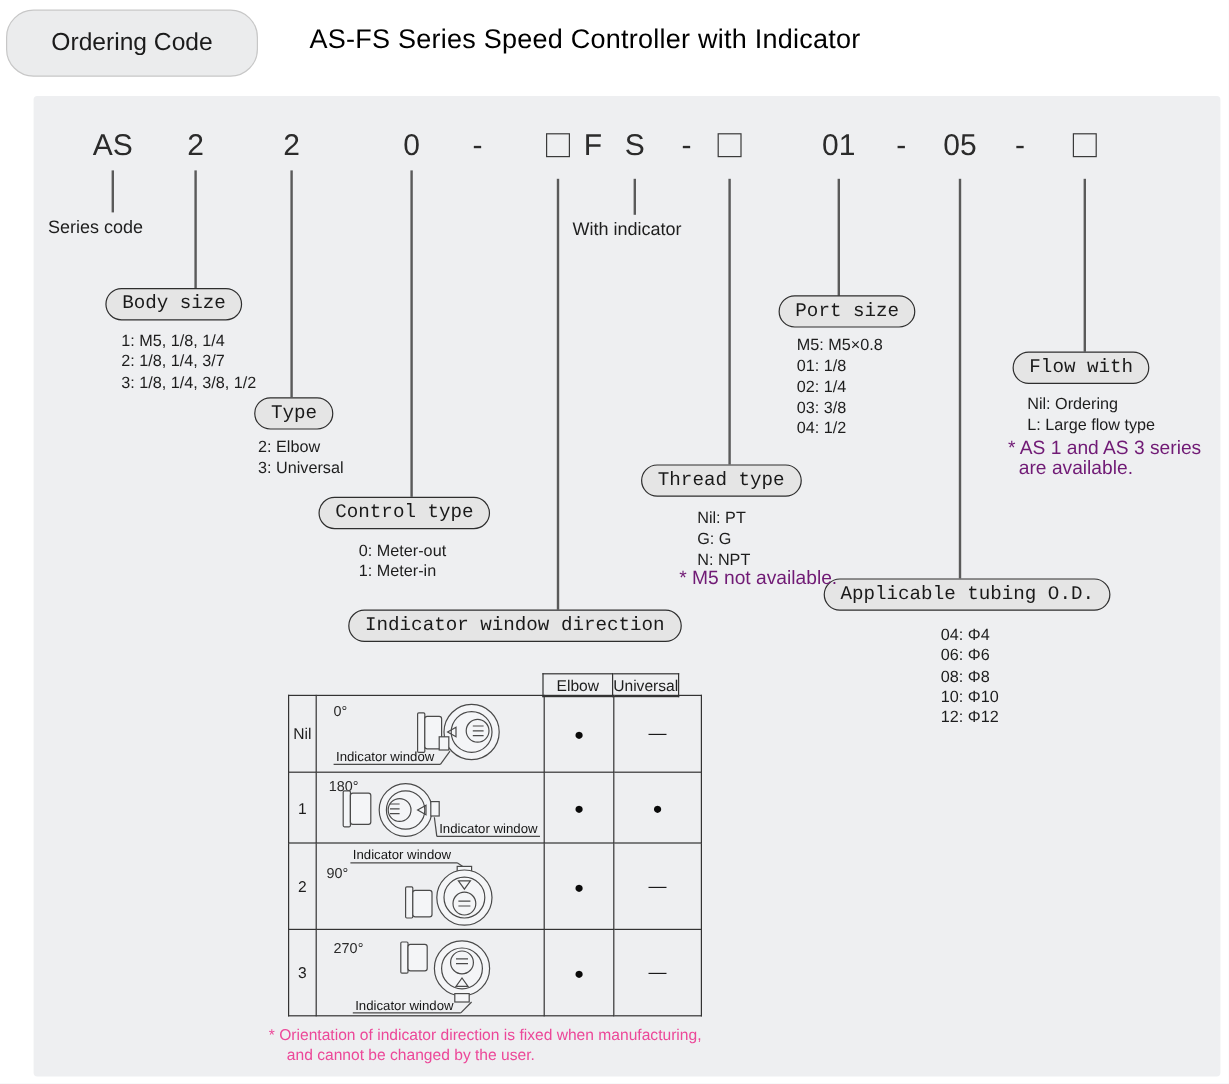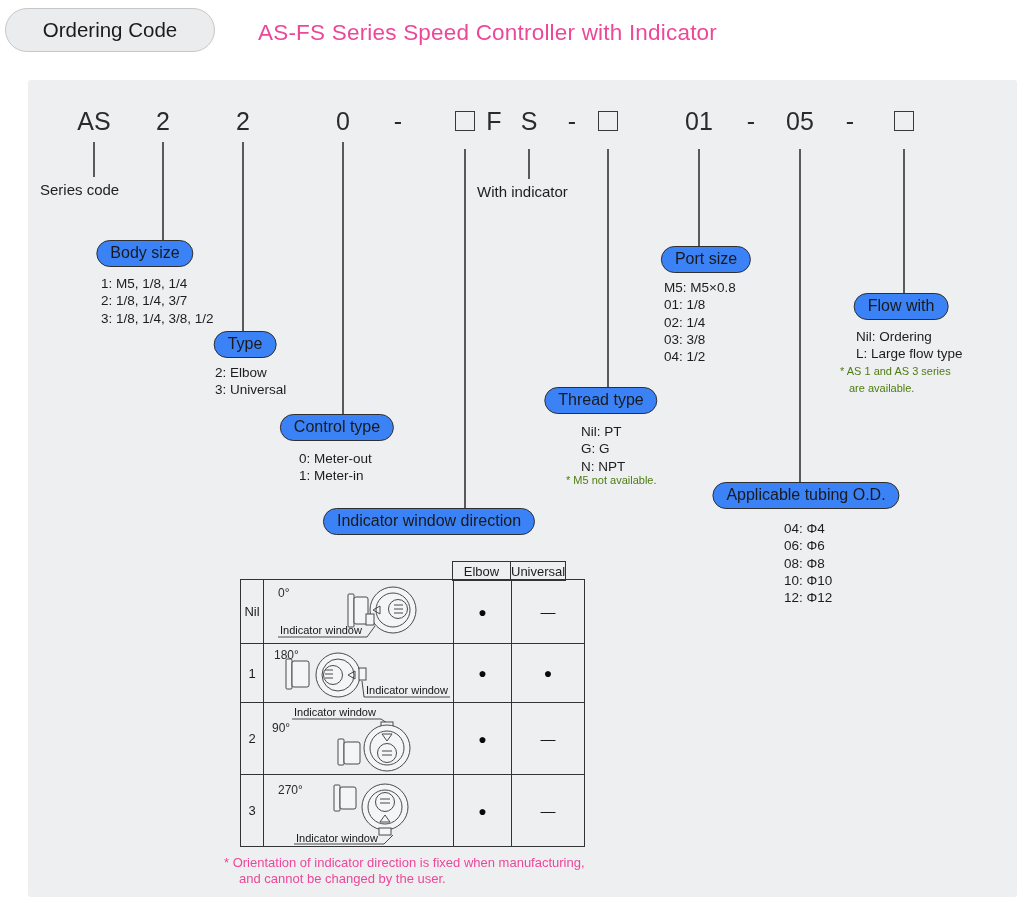--- a/index.html
+++ b/index.html
@@ -7,46 +7,46 @@
   body {
     position: relative;
     background: #ffffff;
     font-family: "Liberation Sans", sans-serif;
     color: #222222;
     overflow: hidden;
   }
 
   
   .badge {
-    position: absolute; left: 5px; top: 8px; width: 210px; height: 44px;
+    position: absolute; left: 5px; top: 8px; width: 210px; height: 56px;
     background: #ebeced; border: 1px solid #c7c7c7; border-radius: 23px;
     display: flex; align-items: center; justify-content: center;
     font-size: 20.5px; color: #1b1b1b;
   }
-  .title { position: absolute; left: 258px; top: 20px; font-size: 22.5px; color: #ec4899; letter-spacing: 0.2px; }
+  .title { position: absolute; left: 258px; top: 20px; font-size: 22.5px; color: #000000; letter-spacing: 0.2px; }
 
   
   .panel { position: absolute; left: 28px; top: 80px; width: 989px; height: 817px; background: #eeeff1; border-radius: 3px; }
 
   
   .code-seg { position: absolute; top: 107px; font-size: 25px; color: #2b2b2b; transform: translateX(-50%); white-space: nowrap; }
   .code-box { position: absolute; top: 111px; width: 20px; height: 20px; border: 1.6px solid #3a3a3a; transform: translateX(-50%); }
 
   
   .vline { position: absolute; width: 1.5px; background: #5a5a5a; }
 
   .callout { position: absolute; font-size: 15px; color: #1e1e1e; white-space: nowrap; }
 
   .pill {
     position: absolute; transform: translateX(-50%);
-    background: #3b82f6; border: 1.5px solid #2e2e2e; border-radius: 17px;
-    padding: 3px 13px 4px; font-size: 16px; color: #1a1a1a; white-space: nowrap;
+    background: #e5e5e5; border: 1.5px solid #2e2e2e; border-radius: 17px;
+    padding: 3px 13px 4px; font-size: 16px; color: #1a1a1a; white-space: nowrap; font-family: Liberation Mono, monospace;
   }
   .opts { position: absolute; font-size: 13.5px; line-height: 17.3px; color: #1d1d1d; white-space: nowrap; }
-  .note { position: absolute; font-size: 11px; color: #4d7c0f; white-space: nowrap; }
+  .note { position: absolute; font-size: 16px; color: #701a75; white-space: nowrap; }
 
   
   table { border-collapse: collapse; position: absolute; background: transparent; }
   td { border: 1px solid #333; text-align: center; vertical-align: middle; font-size: 13px; color: #1d1d1d; padding: 0; }
   .hdr-table { left: 452px; top: 561px; }
   .hdr-table td { width: 58px; height: 19px; }
   .hdr-table td.u { width: 50px; }
   .body-table { left: 240px; top: 579px; }
   .c-code { width: 23px; }
   .c-draw { width: 190px; position: relative; }

